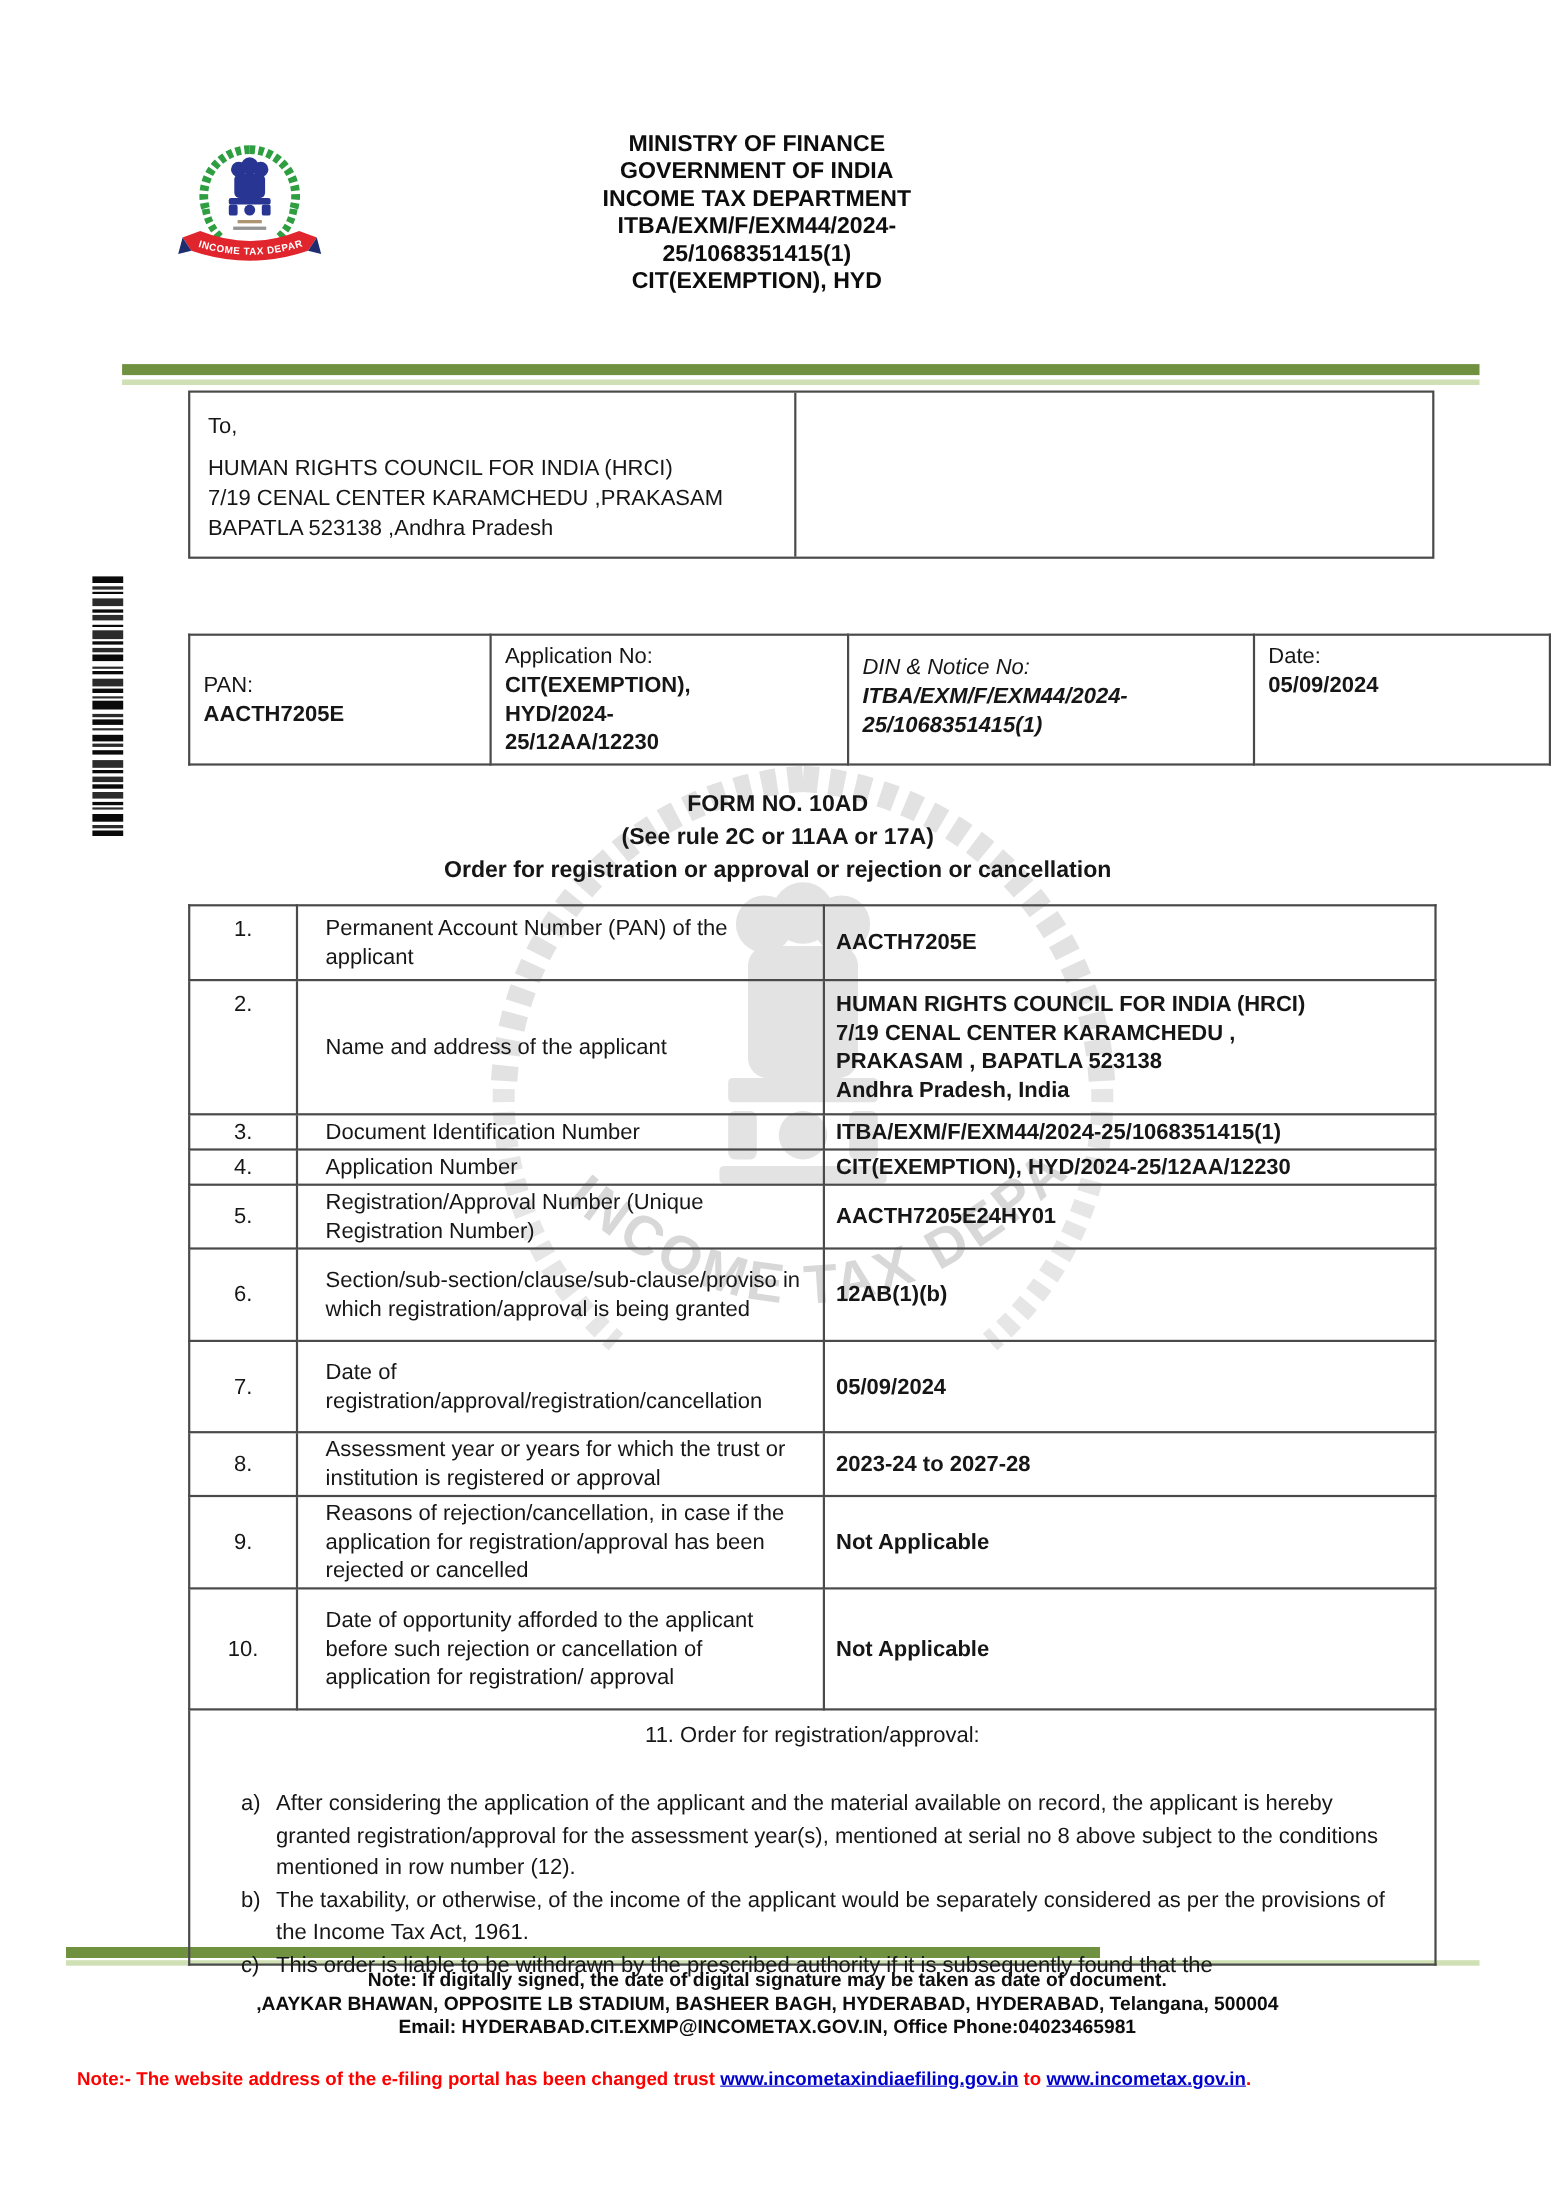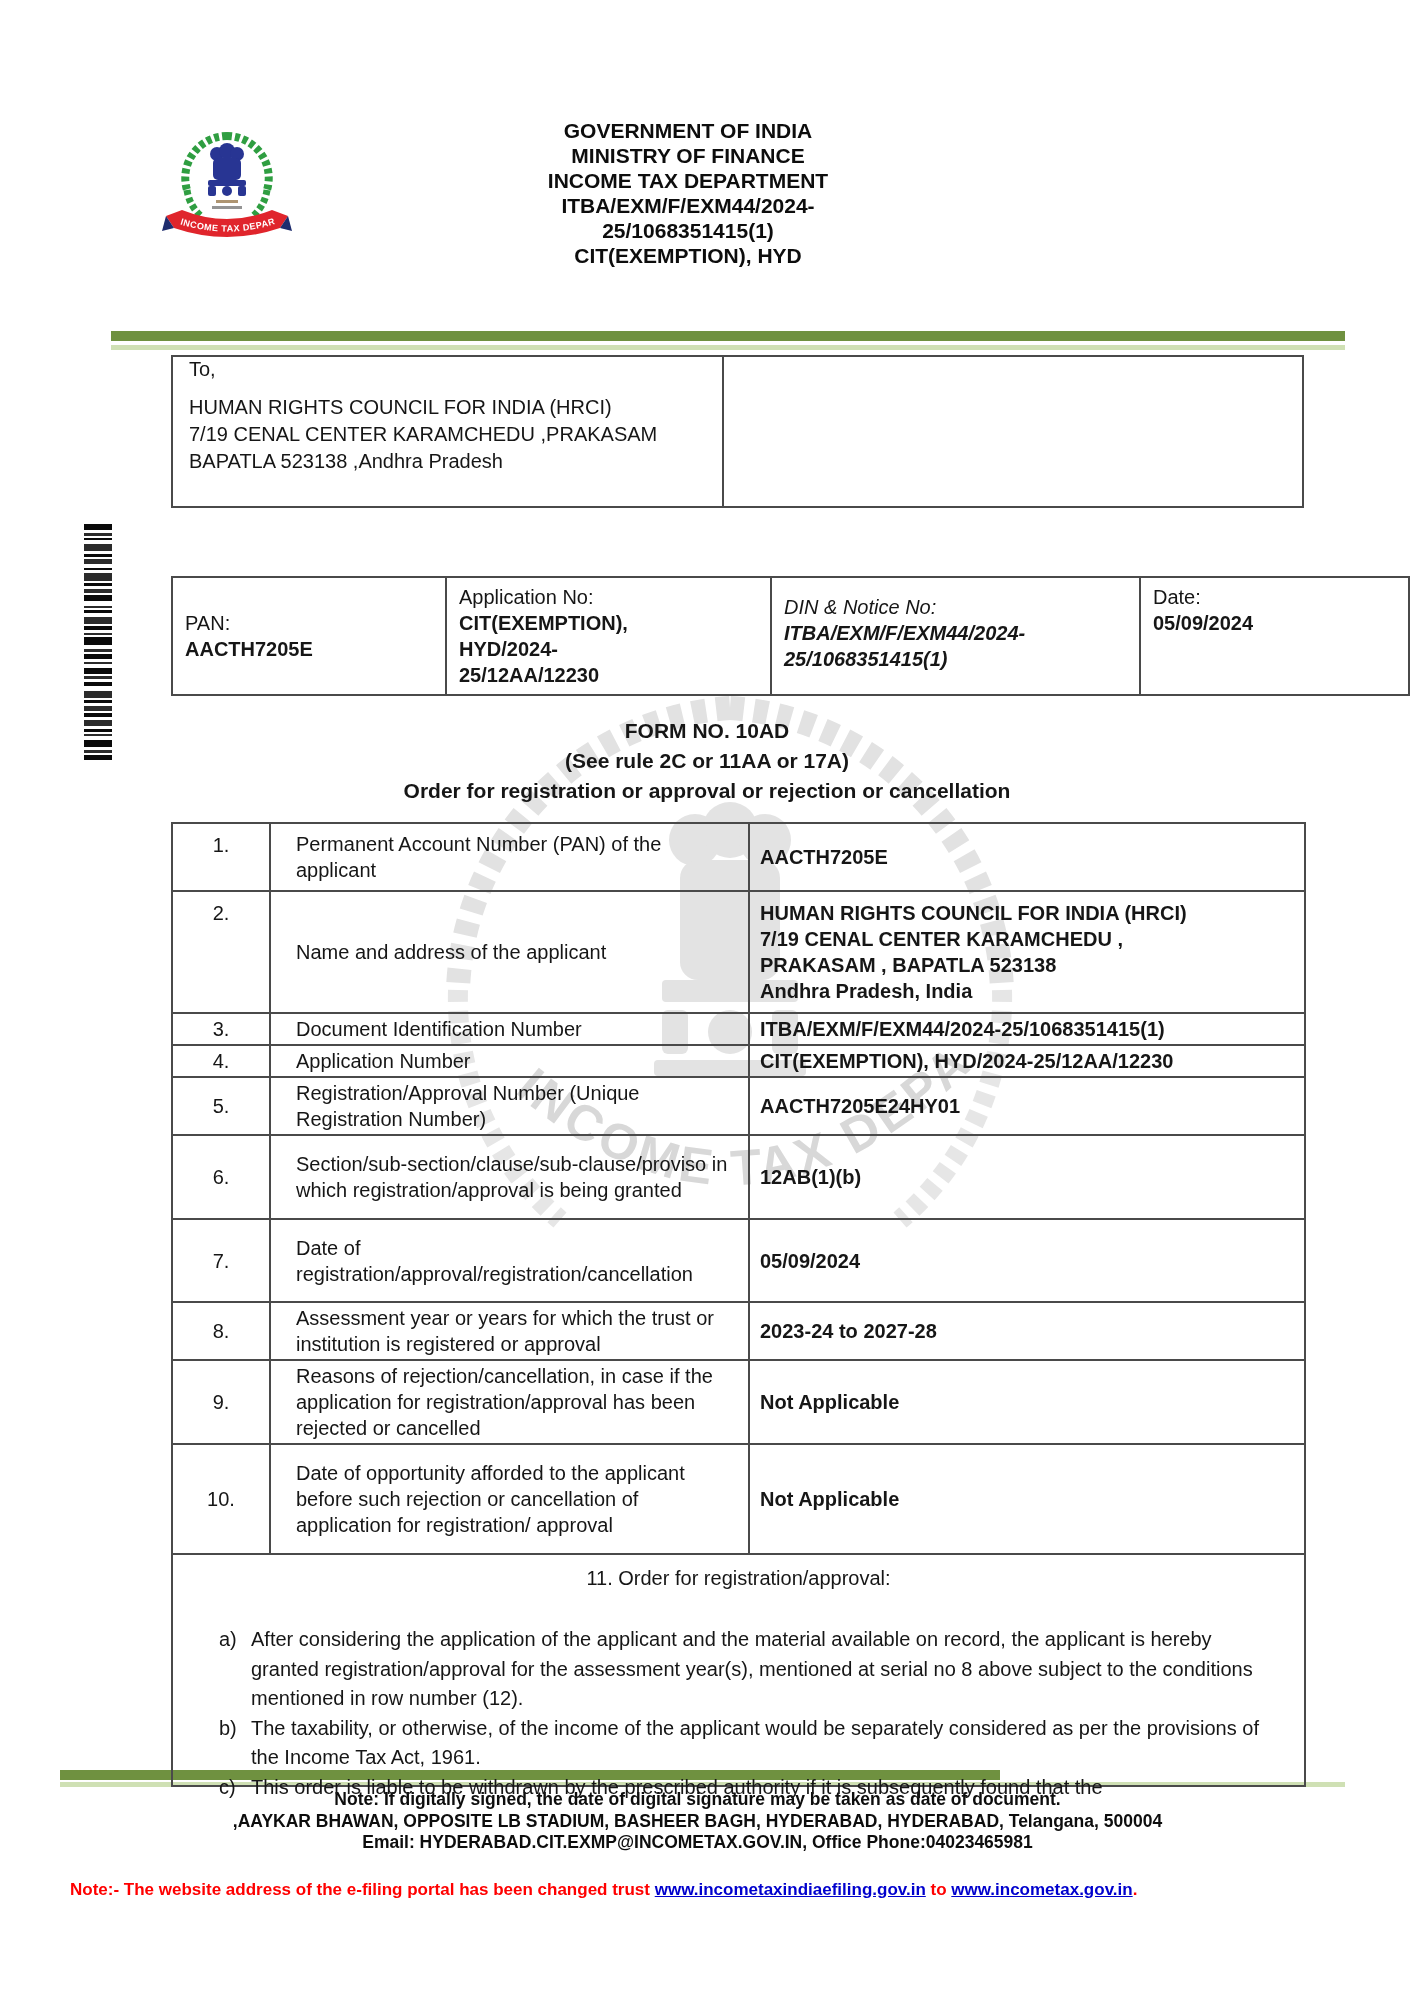--- a/index.html
+++ b/index.html
@@ -8,21 +8,21 @@
   .abs{position:absolute;}
 
   
   .header-text{left:338px;top:118px;width:700px;text-align:center;
                font-size:21px;font-weight:bold;line-height:25px;color:#0d0d0d;}
   .rule-dark{left:111px;top:331px;width:1234px;height:10px;background:#6f9140;}
   .rule-light{left:111px;top:345px;width:1234px;height:5px;background:#cfe0b4;}
 
   
   .to-box{left:171px;top:355px;width:1129px;height:149px;border:2px solid #4a4a4a;display:flex;}
-  .to-left{width:551px;border-right:2px solid #4a4a4a;padding:0 16px;box-sizing:border-box;}
+  .to-left{width:551px;border-right:2px solid #4a4a4a;padding:19px 16px;box-sizing:border-box;}
   .to-right{flex:1;}
   .to-salutation{font-size:20px;line-height:24px;margin-bottom:13px;}
   .to-line{font-size:20px;line-height:27px;}
 
   
   .barcode{left:84px;top:524px;width:28px;height:242px;}
   .barcode div{width:100%;}
 
   
   .summary{left:171px;top:576px;width:1133px;border-collapse:collapse;table-layout:fixed;}
@@ -112,22 +112,22 @@
     <path d="M10,92 L26,86 Q71,104 116,86 L132,92 L124,104 Q71,122 18,104 Z" fill="#e0252c"></path>
     <path d="M10,92 L18,104 L6,107 Z" fill="#1f2d6e"></path>
     <path d="M132,92 L124,104 L136,107 Z" fill="#1f2d6e"></path>
     <path id="ribbonArc" d="M20,99 Q71,116 122,99" fill="none"></path>
     <text font-size="9" font-weight="bold" fill="#ffffff" letter-spacing="0.5">
       <textPath href="#ribbonArc" startOffset="4%">INCOME TAX DEPARTMENT</textPath>
     </text>
   </svg>
 
   <div class="abs header-text" id="header-lines">
+      <div>MINISTRY OF FINANCE</div>
       <div>GOVERNMENT OF INDIA</div>
-      <div>MINISTRY OF FINANCE</div>
       <div>INCOME TAX DEPARTMENT</div>
       <div>ITBA/EXM/F/EXM44/2024-</div>
       <div>25/1068351415(1)</div>
       <div>CIT(EXEMPTION), HYD</div>
     </div>
 
   <div class="abs rule-dark"></div>
   <div class="abs rule-light"></div>
 
   <div class="abs to-box">

